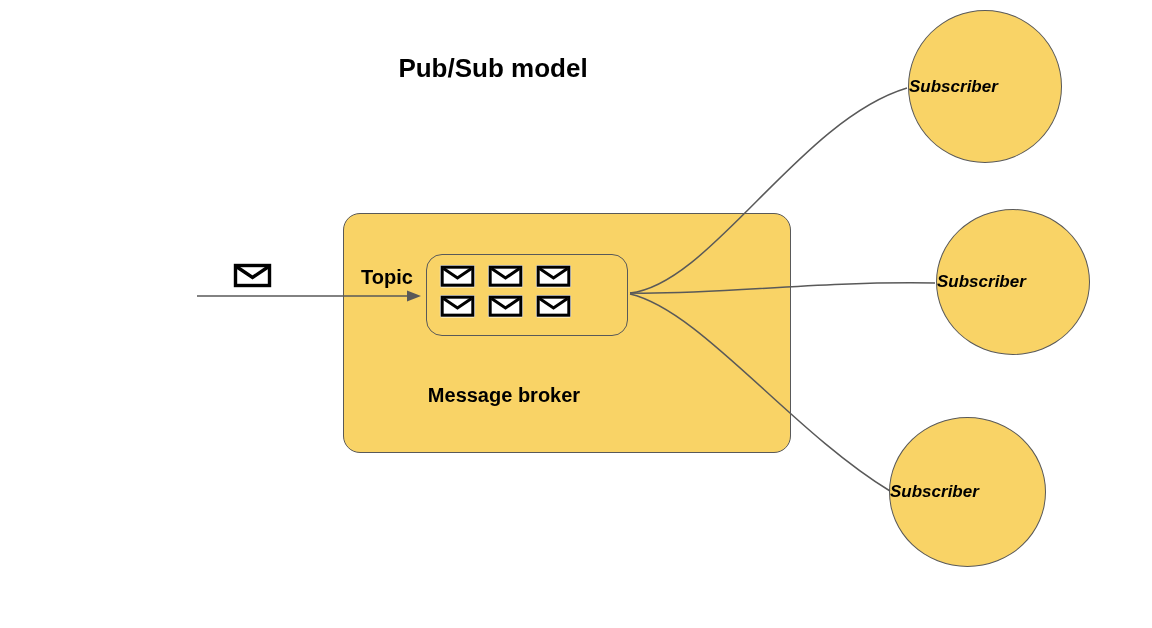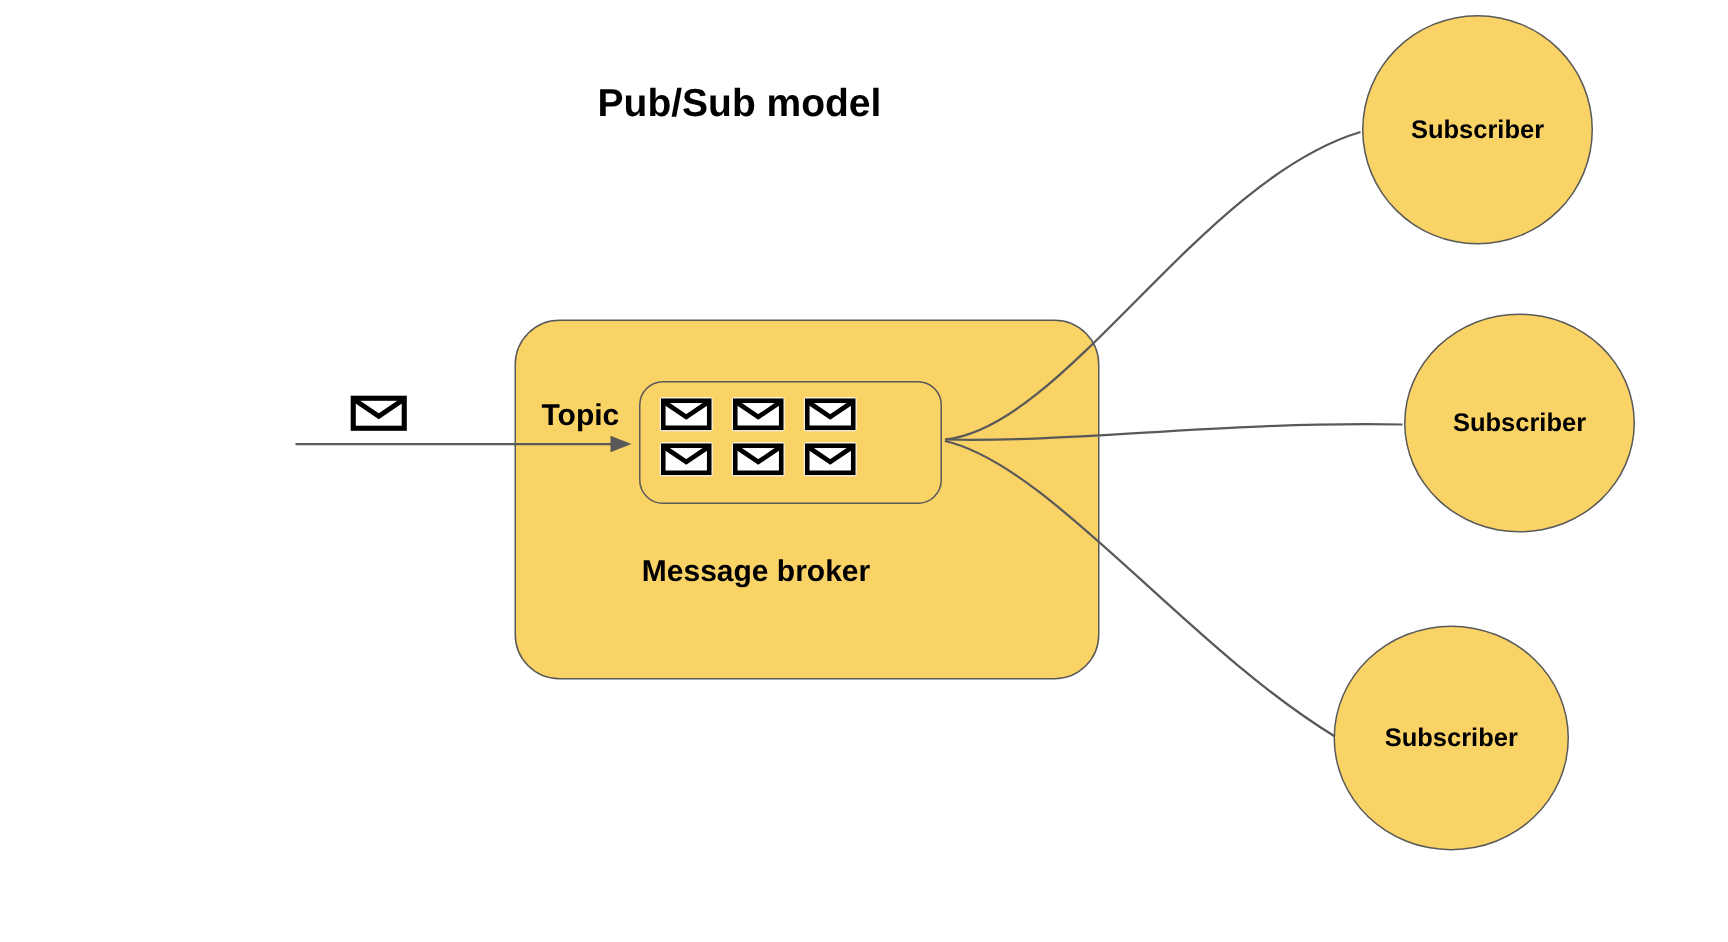--- a/index.html
+++ b/index.html
@@ -33,39 +33,39 @@
     color: var(--text);
     letter-spacing: 0px;
   }
   .node-circle {
     position: absolute;
     border-radius: 50%;
     background: var(--node-fill);
     border: 1.6px solid var(--node-border);
     display: flex;
     align-items: center;
-    justify-content: center;
     font-weight: bold;
     font-size: 17px;
     color: var(--text);
+    font-style: italic;
   }
   .publisher-node { left: 19px;  top: 207px; width: 178px; height: 176px; }
   .subscriber-node-1 { left: 908px; top: 10px;  width: 154px; height: 153px; }
   .subscriber-node-2 { left: 936px; top: 209px; width: 154px; height: 146px; }
   .subscriber-node-3 { left: 889px; top: 417px; width: 157px; height: 150px; }
 
   .broker-node {
     position: absolute;
     left: 343px;
     top: 213px;
-    width: 390px;
+    width: 448px;
     height: 240px;
     background: var(--node-fill);
     border: 1.6px solid var(--node-border);
-    border-radius: 30px;
+    border-radius: 17px;
   }
   .topic-label {
     position: absolute;
     left: 17px;               
     top: 52px;                
     font-size: 20px;
     font-weight: bold;
     color: var(--text);
   }
   .topic-queue {
@@ -82,21 +82,21 @@
   .queue-grid {
     display: grid;
     grid-template-columns: repeat(3, 37px);
     grid-auto-rows: 24px;
     column-gap: 11px;
     row-gap: 6px;
   }
   .broker-label {
     position: absolute;
     left: 0px;
-    top: 156px;               
+    top: 170px;               
     width: 320px;
     text-align: center;
     font-size: 20px;
     font-weight: bold;
     color: var(--text);
   }
   .envelope { display: block; }
   .envelope .halo   { fill: #ffffff; stroke: #ffffff; stroke-width: 2; }
   .envelope .frame  { fill: #ffffff; stroke: var(--envelope-stroke); stroke-width: 3.4; }
   .envelope .flap   { fill: none;    stroke: var(--envelope-stroke); stroke-width: 3.4; }

